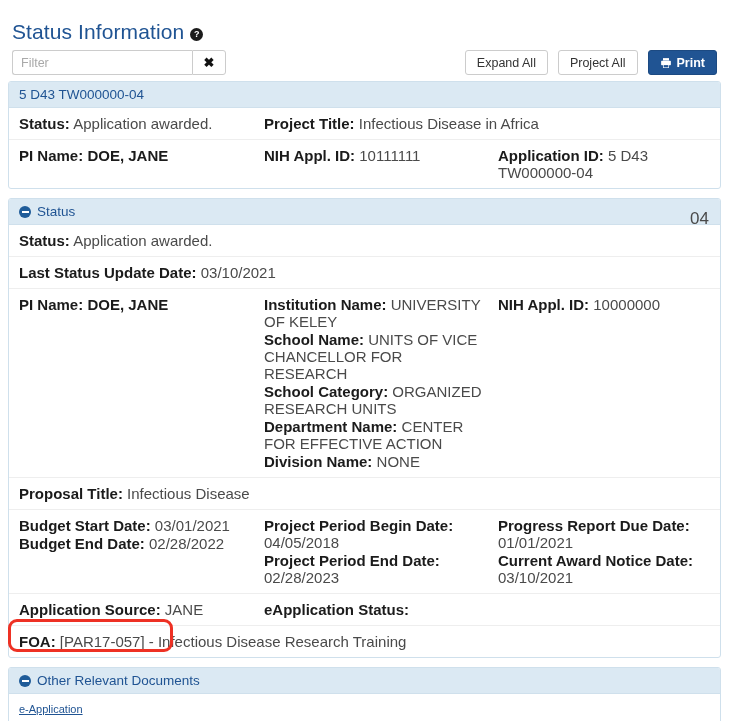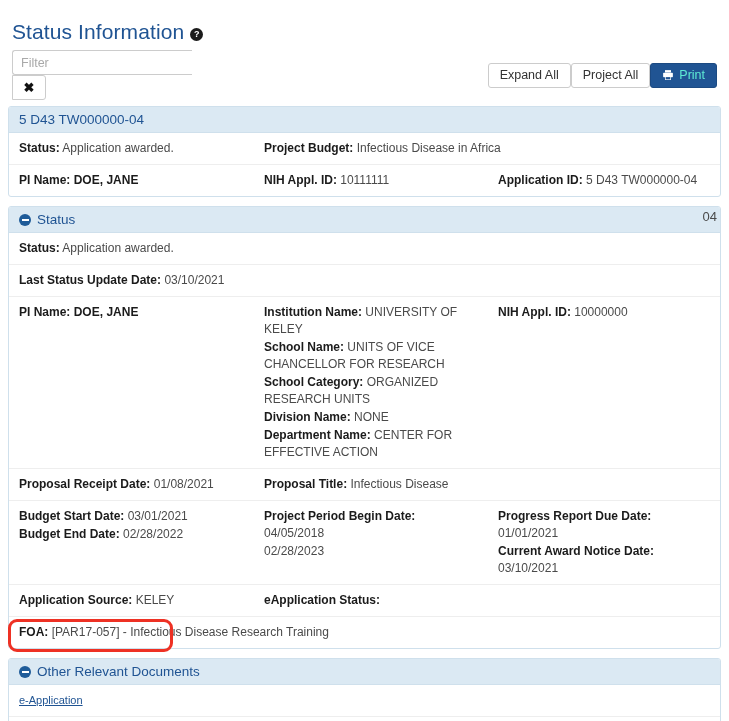--- a/index.html
+++ b/index.html
@@ -28,51 +28,51 @@
     font-size: 9px; font-weight: 700; line-height: 13px;
     text-align: center; display: inline-block; cursor: pointer;
     position: relative; top: 2px;
   }
 
   
   .toolbar {
     display: flex; align-items: center; justify-content: space-between;
     padding: 4px 4px 6px 4px;
   }
-  .filter-group { display: flex; align-items: stretch; flex-direction: column; }
+  .filter-group { display: flex; align-items: stretch; }
   .filter-input {
     width: 180px; height: 25px;
     border: 1px solid #cccccc; border-right: none;
     border-radius: 3px 0 0 3px;
     padding: 0 8px; font-size: 12.5px;
     font-family: "Liberation Sans", sans-serif;
     color: #444; outline: none; background: #fff;
   }
   .filter-input::placeholder { color: #a9a9a9; }
   .filter-clear {
     width: 34px; height: 25px;
     border: 1px solid #cccccc; border-radius: 0 3px 3px 0;
     background: #ffffff; cursor: pointer;
     font-size: 13px; font-weight: 700; color: #111;
     display: flex; align-items: center; justify-content: center;
     font-family: "Liberation Sans", sans-serif;
   }
-  .btn-group { display: flex; align-items: center; gap: 0; }
+  .btn-group { display: flex; align-items: center; gap: 10px; }
   .btn {
     height: 25px; padding: 0 11px;
     border: 1px solid #cccccc; border-radius: 3px;
     background: #ffffff; color: #333333;
     font-size: 12.5px; cursor: pointer;
     font-family: "Liberation Sans", sans-serif;
     display: flex; align-items: center; justify-content: center;
     white-space: nowrap;
   }
   .btn-primary {
-    background: #205493; border-color: #1c4a82; color: #5eead4;
-    gap: 5px; padding: 0 11px;
+    background: #205493; border-color: #1c4a82; color: #ffffff;
+    gap: 5px; padding: 0 11px; font-weight: bold;
   }
   .printer-icon { display: inline-flex; align-items: center; }
 
   
   .panel {
     border: 1px solid #cfe0ec; border-radius: 3px;
     background: #ffffff; margin-bottom: 9px;
   }
   .panel-head {
     background: #dbe9f3; border-bottom: 1px solid #cfe0ec;
@@ -89,38 +89,38 @@
     content: ""; position: absolute;
     left: 2.5px; top: 5px; width: 7px; height: 2px;
     background: #ffffff;
   }
   .panel-head-label { cursor: pointer; }
 
   
   .row {
     display: flex; padding: 7px 10px;
     border-bottom: 1px solid #eeeeee;
-    font-size: 12px; line-height: 17px;
+    font-size: 15px; line-height: 17px;
   }
   .row:last-child { border-bottom: none; }
   .row.tall { align-items: flex-start; }
   .col { padding-right: 10px; }
   .c1 { width: 245px; flex: none; }
   .c2 { width: 234px; flex: none; }
   .c3 { flex: 1 1 auto; }
   .c-wide { flex: 1 1 auto; }
   .lbl { font-weight: bold; color: #1b1b1b; }
   .val { color: #4a4a4a; }
   .kv { margin-bottom: 1px; }
   .kv:last-child { margin-bottom: 0; }
 
   
   .stray {
-    position: absolute; right: 12px; top: 209px;
-    font-size: 13px; color: #4a4a4a;
+    position: absolute; right: 20px; top: 209px;
+    font-size: 17px; color: #4a4a4a;
   }
 
   
   .doc-row {
     display: flex; align-items: center;
     padding: 7px 10px; border-bottom: 1px solid #eeeeee;
     font-size: 11px; line-height: 17px;
   }
   .doc-row:last-child { border-bottom: none; }
   .doc-link {
@@ -171,21 +171,21 @@
     <div class="panel-head">
       <span>5 D43 TW000000-04</span>
     </div>
 
     <div class="row">
       <div class="col c1">
         <span class="lbl">Status:</span>
         <span class="val">Application awarded.</span>
       </div>
       <div class="col c-wide">
-        <span class="lbl">Project Budget:</span>
+        <span class="lbl">Project Title:</span>
         <span class="val">Infectious Disease in  Africa</span>
       </div>
     </div>
 
     <div class="row">
       <div class="col c1">
         <span class="lbl">PI Name:</span>
         <span class="lbl"> DOE, JANE</span>
       </div>
       <div class="col c2">
@@ -231,39 +231,35 @@
         </div>
         <div class="kv">
           <span class="lbl">School Name:</span>
           <span class="val">UNITS OF VICE CHANCELLOR FOR RESEARCH</span>
         </div>
         <div class="kv">
           <span class="lbl">School Category:</span>
           <span class="val">ORGANIZED RESEARCH UNITS</span>
         </div>
         <div class="kv">
+          <span class="lbl">Department Name:</span>
+          <span class="val">CENTER FOR EFFECTIVE  ACTION</span>
+        </div>
+        <div class="kv">
           <span class="lbl">Division Name:</span>
           <span class="val">NONE</span>
-        </div>
-        <div class="kv">
-          <span class="lbl">Department Name:</span>
-          <span class="val">CENTER FOR EFFECTIVE  ACTION</span>
         </div>
       </div>
       <div class="col c3">
         <span class="lbl">NIH Appl. ID:</span>
         <span class="val">10000000</span>
       </div>
     </div>
 
     <div class="row">
-      <div class="col c1">
-        <span class="lbl">Proposal Receipt Date:</span>
-        <span class="val">01/08/2021</span>
-      </div>
       <div class="col c-wide">
         <span class="lbl">Proposal Title:</span>
         <span class="val">Infectious Disease</span>
       </div>
     </div>
 
     <div class="row tall">
       <div class="col c1">
         <div class="kv">
           <span class="lbl">Budget Start Date:</span>
@@ -273,39 +269,40 @@
           <span class="lbl">Budget End Date:</span>
           <span class="val">02/28/2022</span>
         </div>
       </div>
       <div class="col c2">
         <div class="kv">
           <div class="lbl">Project Period Begin Date:</div>
           <div class="val">04/05/2018</div>
         </div>
         <div class="kv">
+          <div class="lbl">Project Period End Date:</div>
           <div class="val">02/28/2023</div>
         </div>
       </div>
       <div class="col c3">
         <div class="kv">
           <div class="lbl">Progress Report Due Date:</div>
           <div class="val">01/01/2021</div>
         </div>
         <div class="kv">
           <div class="lbl">Current Award Notice Date:</div>
           <div class="val">03/10/2021</div>
         </div>
       </div>
     </div>
 
     <div class="row">
       <div class="col c1">
         <span class="lbl">Application Source:</span>
-        <span class="val">KELEY</span>
+        <span class="val">JANE</span>
       </div>
       <div class="col c-wide">
         <span class="lbl">eApplication Status:</span>
         <span class="val"></span>
       </div>
     </div>
 
     <div class="row">
       <div class="col c-wide">
         <span class="lbl">FOA:</span>

